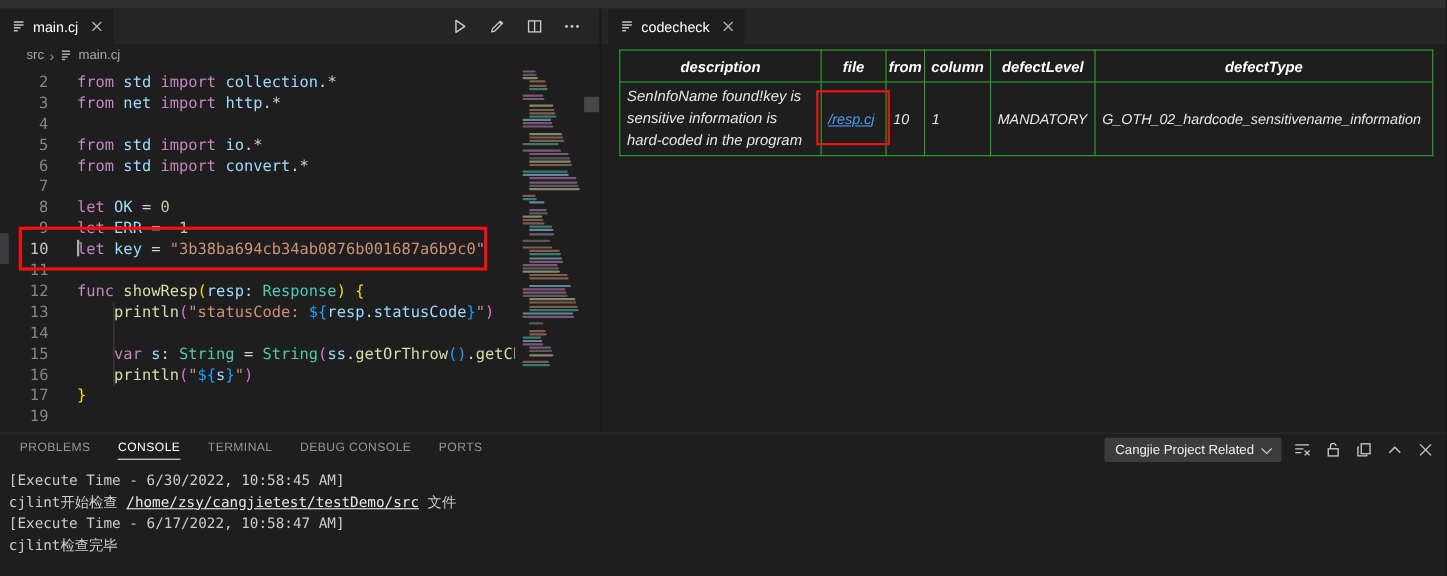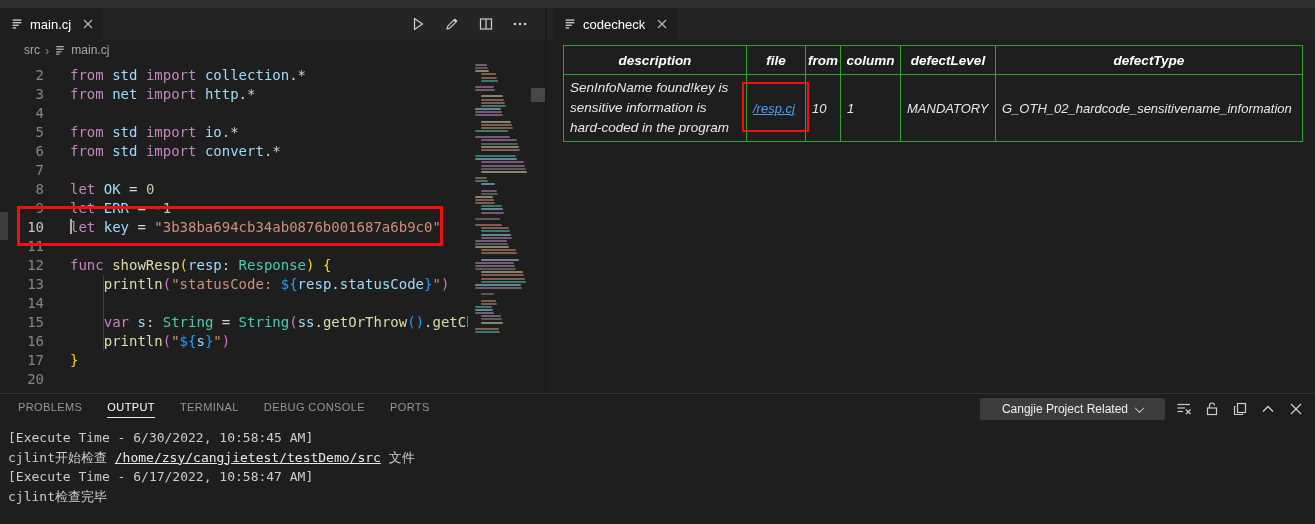--- a/index.html
+++ b/index.html
@@ -65,21 +65,21 @@
   .table-red { left:195px; top:42px; width:67px; height:50px; border-width:2px; }
 
   
   .panel { height:131px; border-top:1px solid #333; background:#1e1e1e; display:flex; flex-direction:column; }
   .panel-header { height:30px; display:flex; align-items:center; flex:none; }
   .panel-tabs { display:flex; gap:25px; padding-left:18px; }
   .ptab { font-size:11px; letter-spacing:.4px; color:#969696; cursor:pointer; padding-bottom:4px; }
   .ptab.active { color:#fff; border-bottom:1px solid #e7e7e7; }
   .panel-controls { margin-left:auto; display:flex; align-items:center; gap:10px; padding-right:10px; }
   .channel-select { display:flex; align-items:center; gap:8px; background:#3c3c3c; color:#f0f0f0;
-                    font-size:12px; padding:3px 22px; border-radius:2px; cursor:pointer; height:22px; }
+                    font-size:12px; padding:3px 10px; border-radius:2px; cursor:pointer; height:22px; }
   .chev { width:7px; height:7px; border-right:1.4px solid #ccc; border-bottom:1.4px solid #ccc;
           transform:rotate(45deg) translate(-1px,-1px); }
   .pbtn { display:flex; align-items:center; justify-content:center; width:18px; height:18px; cursor:pointer; }
   .panel-content { padding:4px 0 0 8px; font-family:"DejaVu Sans Mono","DejaVu Sans",monospace;
                    font-size:13px; color:#cccccc; line-height:19.5px; }
   .olink { color:#e8e8e8; text-decoration:underline; cursor:pointer;text-align:center; }
 </style>
 </head>
 <body>
 
@@ -167,21 +167,21 @@
             <div class="code-line"><span class="ln">8</span><span class="code"><span class="c-k">let </span><span class="c-v">OK </span><span class="c-p">= </span><span class="c-n">0</span></span></div>
             <div class="code-line"><span class="ln">9</span><span class="code"><span class="c-k">let </span><span class="c-v">ERR </span><span class="c-p">= </span><span class="c-n">-1</span></span></div>
             <div class="code-line"><span class="ln active">10</span><span class="code"><span class="cursor"></span><span class="c-k">let </span><span class="c-v">key </span><span class="c-p">= </span><span class="c-s">"3b38ba694cb34ab0876b001687a6b9c0"</span></span></div>
             <div class="code-line"><span class="ln">11</span><span class="code"></span></div>
             <div class="code-line"><span class="ln">12</span><span class="code"><span class="c-k">func </span><span class="c-f">showResp</span><span class="c-b1">(</span><span class="c-v">resp</span><span class="c-p">: </span><span class="c-t">Response</span><span class="c-b1">)</span><span class="c-p"> </span><span class="c-b1">{</span></span></div>
             <div class="code-line"><span class="ln">13</span><span class="code"><span class="c-p">    </span><span class="c-f">println</span><span class="c-b2">(</span><span class="c-s">"statusCode: </span><span class="c-b3">${</span><span class="c-v">resp</span><span class="c-p">.</span><span class="c-v">statusCode</span><span class="c-b3">}</span><span class="c-s">"</span><span class="c-b2">)</span></span></div>
             <div class="code-line"><span class="ln">14</span></div>
             <div class="code-line"><span class="ln">15</span><span class="code"><span class="c-p">    </span><span class="c-k">var </span><span class="c-v">s</span><span class="c-p">: </span><span class="c-t">String </span><span class="c-p">= </span><span class="c-t">String</span><span class="c-b2">(</span><span class="c-v">ss</span><span class="c-p">.</span><span class="c-f">getOrThrow</span><span class="c-b3">()</span><span class="c-p">.</span><span class="c-f">getChars</span></span></div>
             <div class="code-line"><span class="ln">16</span><span class="code"><span class="c-p">    </span><span class="c-f">println</span><span class="c-b2">(</span><span class="c-s">"</span><span class="c-b3">${</span><span class="c-v">s</span><span class="c-b3">}</span><span class="c-s">"</span><span class="c-b2">)</span></span></div>
             <div class="code-line"><span class="ln">17</span><span class="code"><span class="c-b1">}</span></span></div>
-            <div class="code-line"><span class="ln">20</span><span class="code"></span></div>
+            <div class="code-line"><span class="ln">19</span><span class="code"></span></div>
           </div>
         <div class="indent-guide"></div>
         <div class="red-rect editor-red"></div>
         <div class="minimap" id="minimap">
             <div class="mm-line" style="width: 12px; margin-left: 2px; background: rgb(197, 134, 192);"></div>
             <div class="mm-line" style="width: 13px; margin-left: 2px; background: rgb(138, 138, 138);"></div>
             <div class="mm-line" style="width: 14px; margin-left: 2px; background: rgb(220, 220, 170);"></div>
             <div class="mm-line" style="width: 15px; margin-left: 8px; background: rgb(206, 145, 120);"></div>
             <div class="mm-line" style="width: 16px; margin-left: 8px; background: rgb(206, 145, 120);"></div>
             <div class="mm-line" style="width: 17px; margin-left: 8px; background: rgb(78, 201, 176);"></div>
@@ -329,21 +329,21 @@
         </table>
         <div class="red-rect table-red"></div>
       </div>
     </div>
   </div>
 
   <div class="panel">
     <div class="panel-header">
       <div class="panel-tabs" id="panel-tabs">
           <span class="ptab">PROBLEMS</span>
-          <span class="ptab active">OUTPUT</span>
+          <span class="ptab active">CONSOLE</span>
           <span class="ptab">TERMINAL</span>
           <span class="ptab">DEBUG CONSOLE</span>
           <span class="ptab">PORTS</span>
         </div>
       <div class="panel-controls">
         <div class="channel-select">
           <span>Cangjie Project Related</span>
           <span class="chev"></span>
         </div>
         <span class="pbtn">

